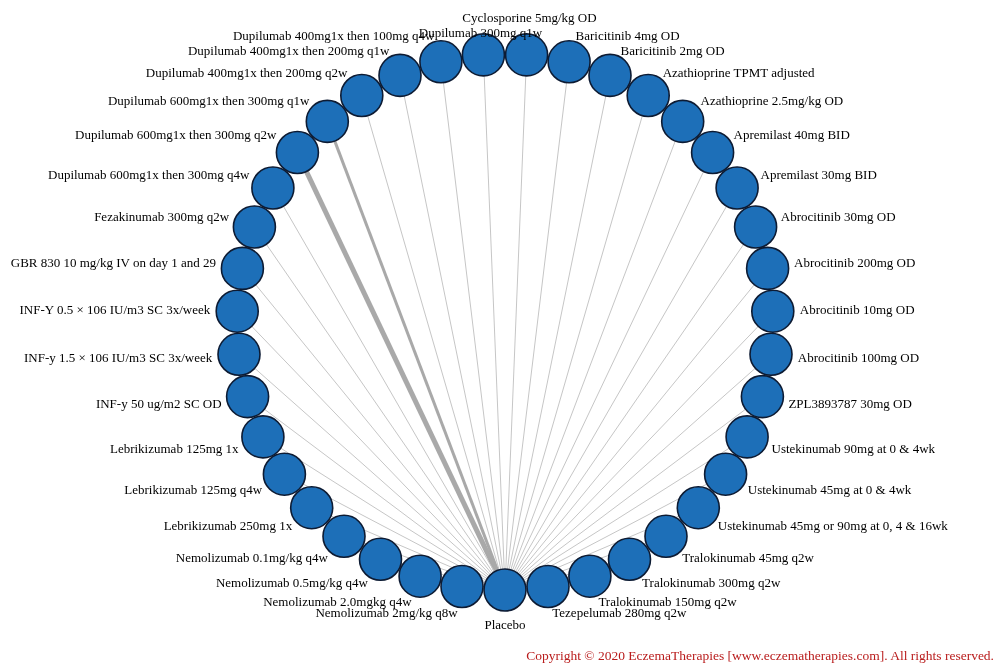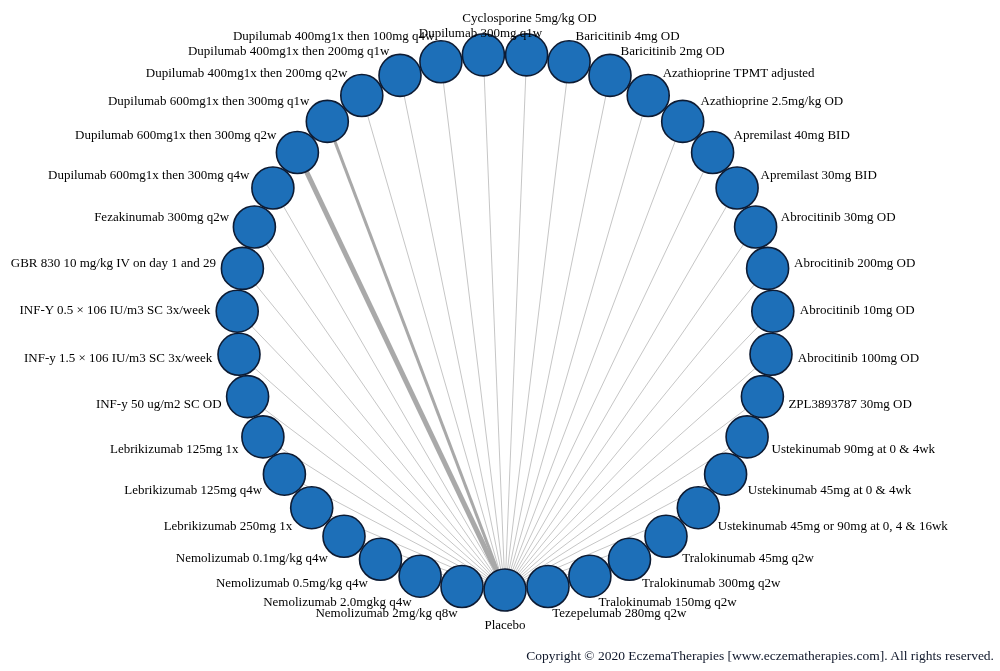--- a/index.html
+++ b/index.html
@@ -18,21 +18,21 @@
   svg text {
     font-family: "Liberation Serif", "DejaVu Serif", serif;
     font-size: 13px;
     fill: #000000;
   }
   #copyright {
     position: absolute;
     right: 6px;
     bottom: 7px;
     font-size: 13.5px;
-    color: #0f172a;
+    color: #b91c1c;
     font-family: "Liberation Serif", "DejaVu Serif", serif;
   }
 </style>
 </head>
 <body>
 
 <div id="canvas">
   <svg id="plot" width="1000" height="671" viewBox="0 0 1000 671">
       <line x1="505.0" y1="590.0" x2="548.0" y2="586.5" stroke="#c6c6c6" stroke-width="1"></line>
       <line x1="505.0" y1="590.0" x2="589.9" y2="576.2" stroke="#c6c6c6" stroke-width="1"></line>

